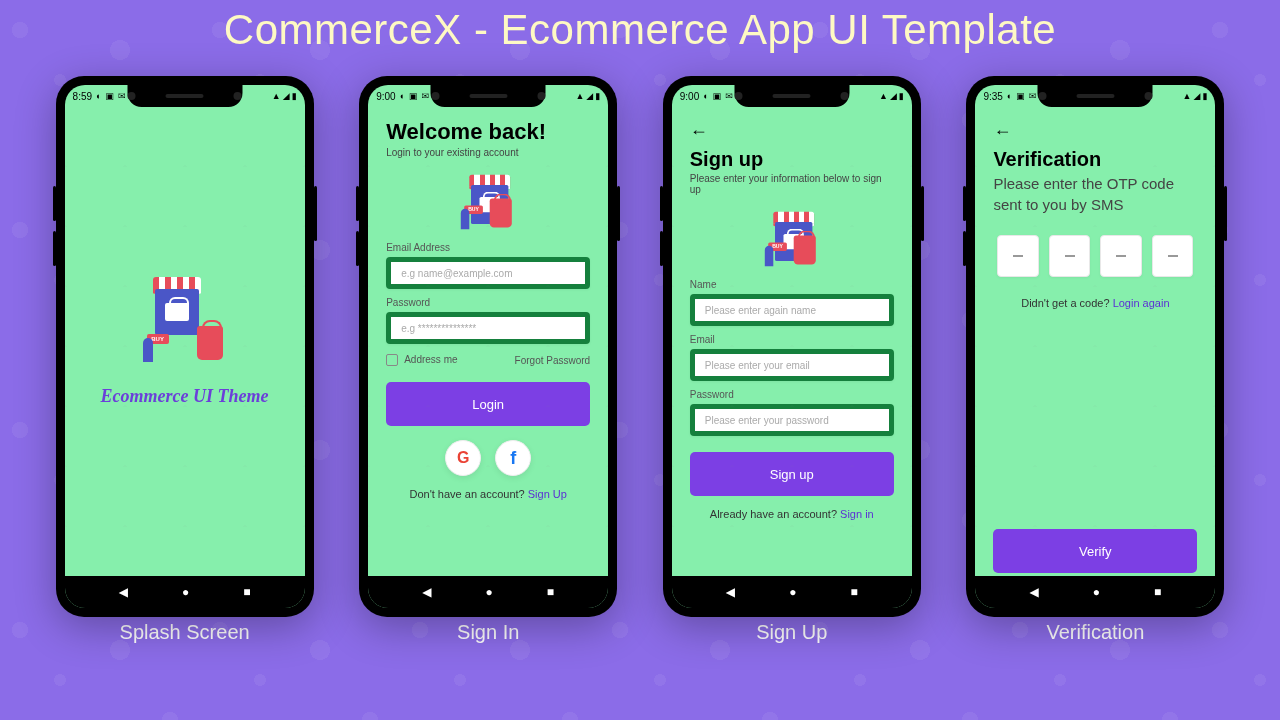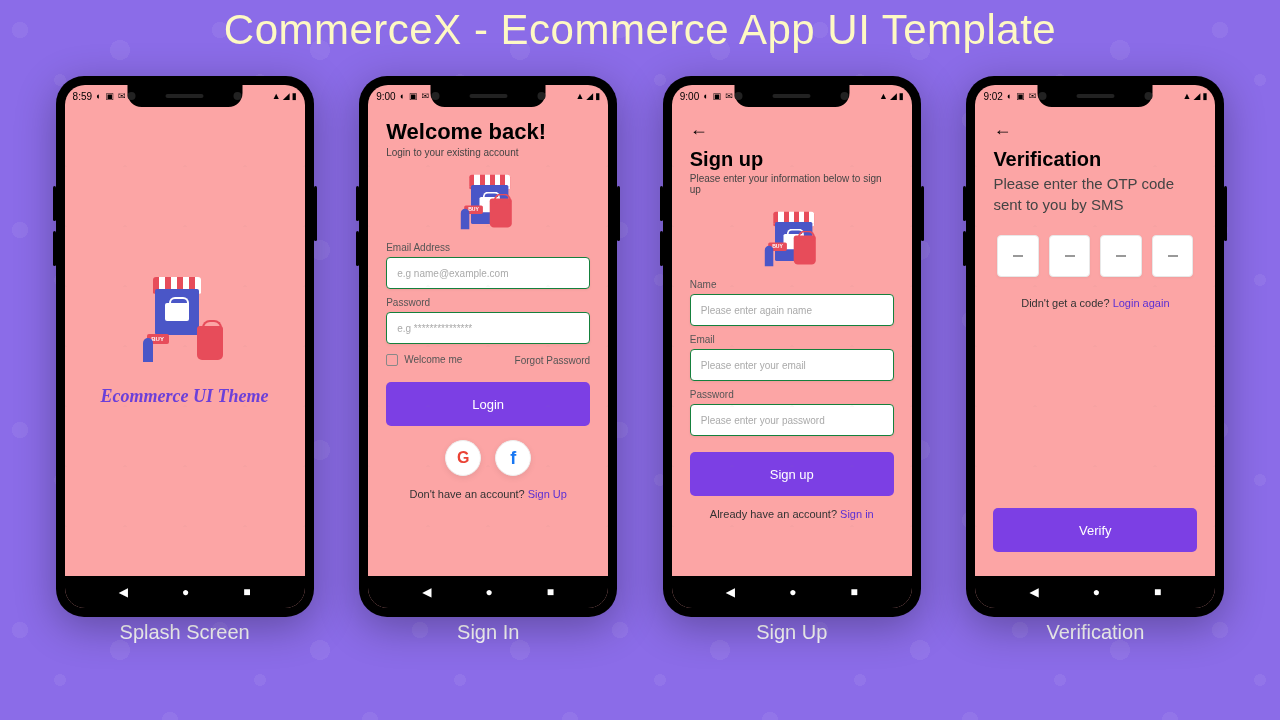--- a/index.html
+++ b/index.html
@@ -12,21 +12,21 @@
   background-size: 200px 200px; }
 .banner-title { color: #fef9c3; font-size: 42px; font-weight: 500; text-align: center; padding-top: 6px; letter-spacing: 0.5px; }
 .phones { display: flex; justify-content: space-evenly; padding: 22px 30px 0; gap: 20px; }
 .phone-col { display: flex; flex-direction: column; align-items: center; }
 .phone-label { color: #fff; font-size: 20px; margin-top: 4px; font-weight: 400; }
 .phone { width: 258px; height: 541px; background: #000; border-radius: 28px; padding: 9px; position: relative; box-shadow: 0 10px 40px rgba(0,0,0,0.3); }
 .side-btn { position: absolute; background: #000; border-radius: 2px; }
 .side-btn.pwr { right: -3px; top: 110px; width: 3px; height: 55px; }
 .side-btn.vol { left: -3px; top: 110px; width: 3px; height: 35px; }
 .side-btn.vol2 { left: -3px; top: 155px; width: 3px; height: 35px; }
-.screen { width: 100%; height: 100%; background: #fca5a5; border-radius: 20px; overflow: hidden; position: relative; display: flex; flex-direction: column; }
+.screen { width: 100%; height: 100%; background: #86efac; border-radius: 20px; overflow: hidden; position: relative; display: flex; flex-direction: column; }
 .notch { position: absolute; top: 0; left: 50%; transform: translateX(-50%); width: 115px; height: 22px; background: #000; border-radius: 0 0 14px 14px; z-index: 10; display: flex; align-items: center; justify-content: center; gap: 30px; }
 .notch-dot { width: 8px; height: 8px; background: #222; border-radius: 50%; }
 .notch-speaker { width: 38px; height: 4px; background: #222; border-radius: 2px; }
 .status-bar { height: 22px; display: flex; justify-content: space-between; align-items: center; padding: 0 8px; font-size: 10px; color: #000; font-weight: 500; }
 .status-left { display: flex; align-items: center; gap: 4px; }
 .status-right { display: flex; align-items: center; gap: 2px; }
 .sicon { font-size: 9px; }
 .content { flex: 1; padding: 12px 18px; overflow: hidden; position: relative; }
 .bg-light-pattern { position: absolute; inset: 0; opacity: 0.04; background-image:
   linear-gradient(45deg, #888 2px, transparent 2px),
@@ -52,36 +52,36 @@
 
 
 .back-arrow { font-size: 18px; font-weight: bold; cursor: pointer; display: inline-block; margin-bottom: 8px; }
 .h1 { font-size: 20px; font-weight: 700; margin-bottom: 2px; }
 .h1.lg { font-size: 22px; }
 .sub { font-size: 10px; color: #444; margin-bottom: 12px; }
 .sub.md { font-size: 15px; margin-bottom: 18px; line-height: 1.4; }
 
 
 .label { font-size: 10px; color: #555; margin-bottom: 4px; margin-top: 8px; }
-.input { width: 100%; height: 32px; background: #fff; border: 1px solid #15803d; border-radius: 4px; padding: 0 10px; font-size: 10px; color: #aaa; box-shadow: 0 1px 3px rgba(0,0,0,0.05); display: flex; align-items: center; }
+.input { width: 100%; height: 32px; background: #fff; border: 5px solid #15803d; border-radius: 4px; padding: 0 10px; font-size: 10px; color: #aaa; box-shadow: 0 1px 3px rgba(0,0,0,0.05); display: flex; align-items: center; }
 .row-between { display: flex; justify-content: space-between; align-items: center; margin-top: 10px; font-size: 10px; color: #555; }
 .checkbox { width: 12px; height: 12px; border: 1.5px solid #888; border-radius: 2px; display: inline-block; margin-right: 6px; vertical-align: middle; }
 .primary-btn { width: 100%; height: 44px; background: #7c3fe4; color: #fff; border-radius: 5px; display: flex; align-items: center; justify-content: center; font-size: 13px; margin-top: 16px; cursor: pointer; }
 .socials { display: flex; justify-content: center; gap: 14px; margin-top: 14px; }
 .social-btn { width: 36px; height: 36px; border-radius: 50%; background: #fff; border: 1px solid #eee; display: flex; align-items: center; justify-content: center; font-weight: bold; box-shadow: 0 2px 6px rgba(0,0,0,0.08); }
 .google { color: #ea4335; font-size: 16px; }
 .facebook { color: #1877f2; font-size: 18px; }
 .footer-text { text-align: center; font-size: 11px; color: #333; margin-top: 12px; }
 .link { color: #5b2fd4; font-weight: 500; cursor: pointer; }
 
 
 .otp-row { display: flex; justify-content: space-between; gap: 10px; margin-top: 20px; margin-bottom: 20px; padding: 0 4px; }
 .otp-box { flex: 1; height: 42px; background: #fff; border: 1px solid #e8e8e8; border-radius: 4px; display: flex; align-items: center; justify-content: center; color: #aaa; box-shadow: 0 1px 3px rgba(0,0,0,0.05); }
 .otp-dash { width: 10px; height: 1.5px; background: #999; }
-.verify-bottom { position: absolute; bottom: 24px; left: 18px; right: 18px; }
+.verify-bottom { position: absolute; bottom: 3px; left: 18px; right: 18px; }
 </style>
 </head>
 <body>
 
 <div class="bg-pattern"></div>
 <h1 class="banner-title">CommerceX - Ecommerce App UI Template</h1>
 
 <div class="phones">
 
   <div class="phone-col">
@@ -168,21 +168,21 @@
               </div>
             <div class="buy-tag">BUY</div>
               <div class="bag"></div>
               <div class="person"></div>
           </div>
           <div class="label">Email Address</div>
           <div class="input">e.g name@example.com</div>
           <div class="label">Password</div>
           <div class="input">e.g ***************</div>
           <div class="row-between">
-            <span><span class="checkbox"></span><span>Welcome me</span></span>
+            <span><span class="checkbox"></span><span>Address me</span></span>
             <span>Forgot Password</span>
           </div>
           <div class="primary-btn">Login</div>
           <div class="socials">
             <div class="social-btn google">G</div>
             <div class="social-btn facebook">f</div>
           </div>
           <div class="footer-text">
             <span>Don't have an account? </span><span class="link">Sign Up</span>
           </div>
@@ -262,21 +262,21 @@
         <div class="side-btn vol"></div>
         <div class="side-btn vol2"></div>
       <div class="screen">
         <div class="notch">
             <div class="notch-dot"></div>
             <div class="notch-speaker"></div>
             <div class="notch-dot"></div>
           </div>
         <div class="status-bar">
           <div class="status-left">
-              <span>9:02</span>
+              <span>9:35</span>
               <span class="sicon">◐</span>
               <span class="sicon">▣</span>
               <span class="sicon">✉</span>
             </div>
           <div class="status-right">
               <span class="sicon">▲</span>
               <span class="sicon">◢</span>
               <span class="sicon">▮</span>
             </div>
         </div>

